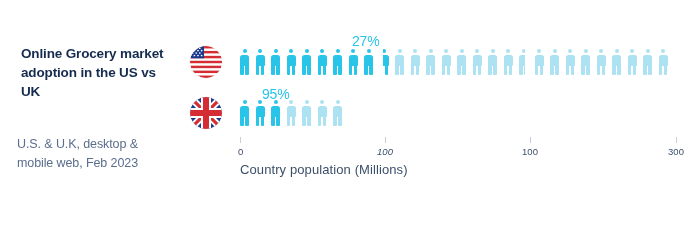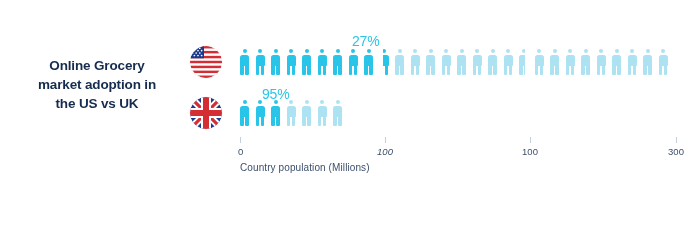--- a/index.html
+++ b/index.html
@@ -12,21 +12,21 @@
   #infographic{
     position:relative;width:696px;height:180px;background:#ffffff;
   }
 
   
   .caption{
     position:absolute;left:17px;top:40px;width:160px;
   }
   .title{
     font-size:13.5px;font-weight:bold;line-height:19px;
-    color:#152C4E;letter-spacing:-0.15px;margin:16px;text-align:center;
+    color:#152C4E;letter-spacing:-0.15px;margin:4px;
   }
   .subtitle{
     font-size:12.5px;font-weight:normal;line-height:19px;
     color:#5A6E8C;letter-spacing:-0.1px;margin:34px 0 0 0;
   }
 
   
   .flag{
     position:absolute;width:32px;height:32px;border-radius:50%;
     overflow:hidden;left:190px;
@@ -82,31 +82,32 @@
   .axis{position:absolute;left:0;top:137px;width:436px;height:40px;}
   .tick{
     position:absolute;top:0;width:1px;height:6px;background:#C7CFDB;
   }
   .tick-label{
     position:absolute;top:9px;font-size:9.5px;color:#3C4F6B;
     transform:translateX(-50%);white-space:nowrap;
   }
   .tick-label.first{transform:translateX(-2px);}
   .axis-title{
-    position:absolute;top:25px;left:0;font-size:10px;color:#3C4F6B;
+    position:absolute;top:25px;left:0;font-size:13px;color:#3C4F6B;
     white-space:nowrap;letter-spacing:0.1px;
   }
 </style>
 </head>
 <body>
 
 <div id="infographic">
 
   <div class="caption">
     <p class="title">Online Grocery market adoption in the US vs UK</p>
+    <p class="subtitle">U.S. &amp; U.K, desktop &amp; mobile web, Feb 2023</p>
   </div>
 
   <div class="flag flag-us">
     <svg viewBox="0 0 32 32" xmlns="http://www.w3.org/2000/svg">
       <defs>
           <clipPath id="c1">
             <circle cx="16" cy="16" r="16"></circle>
           </clipPath>
         </defs>
       <g clip-path="url(#c1)">

